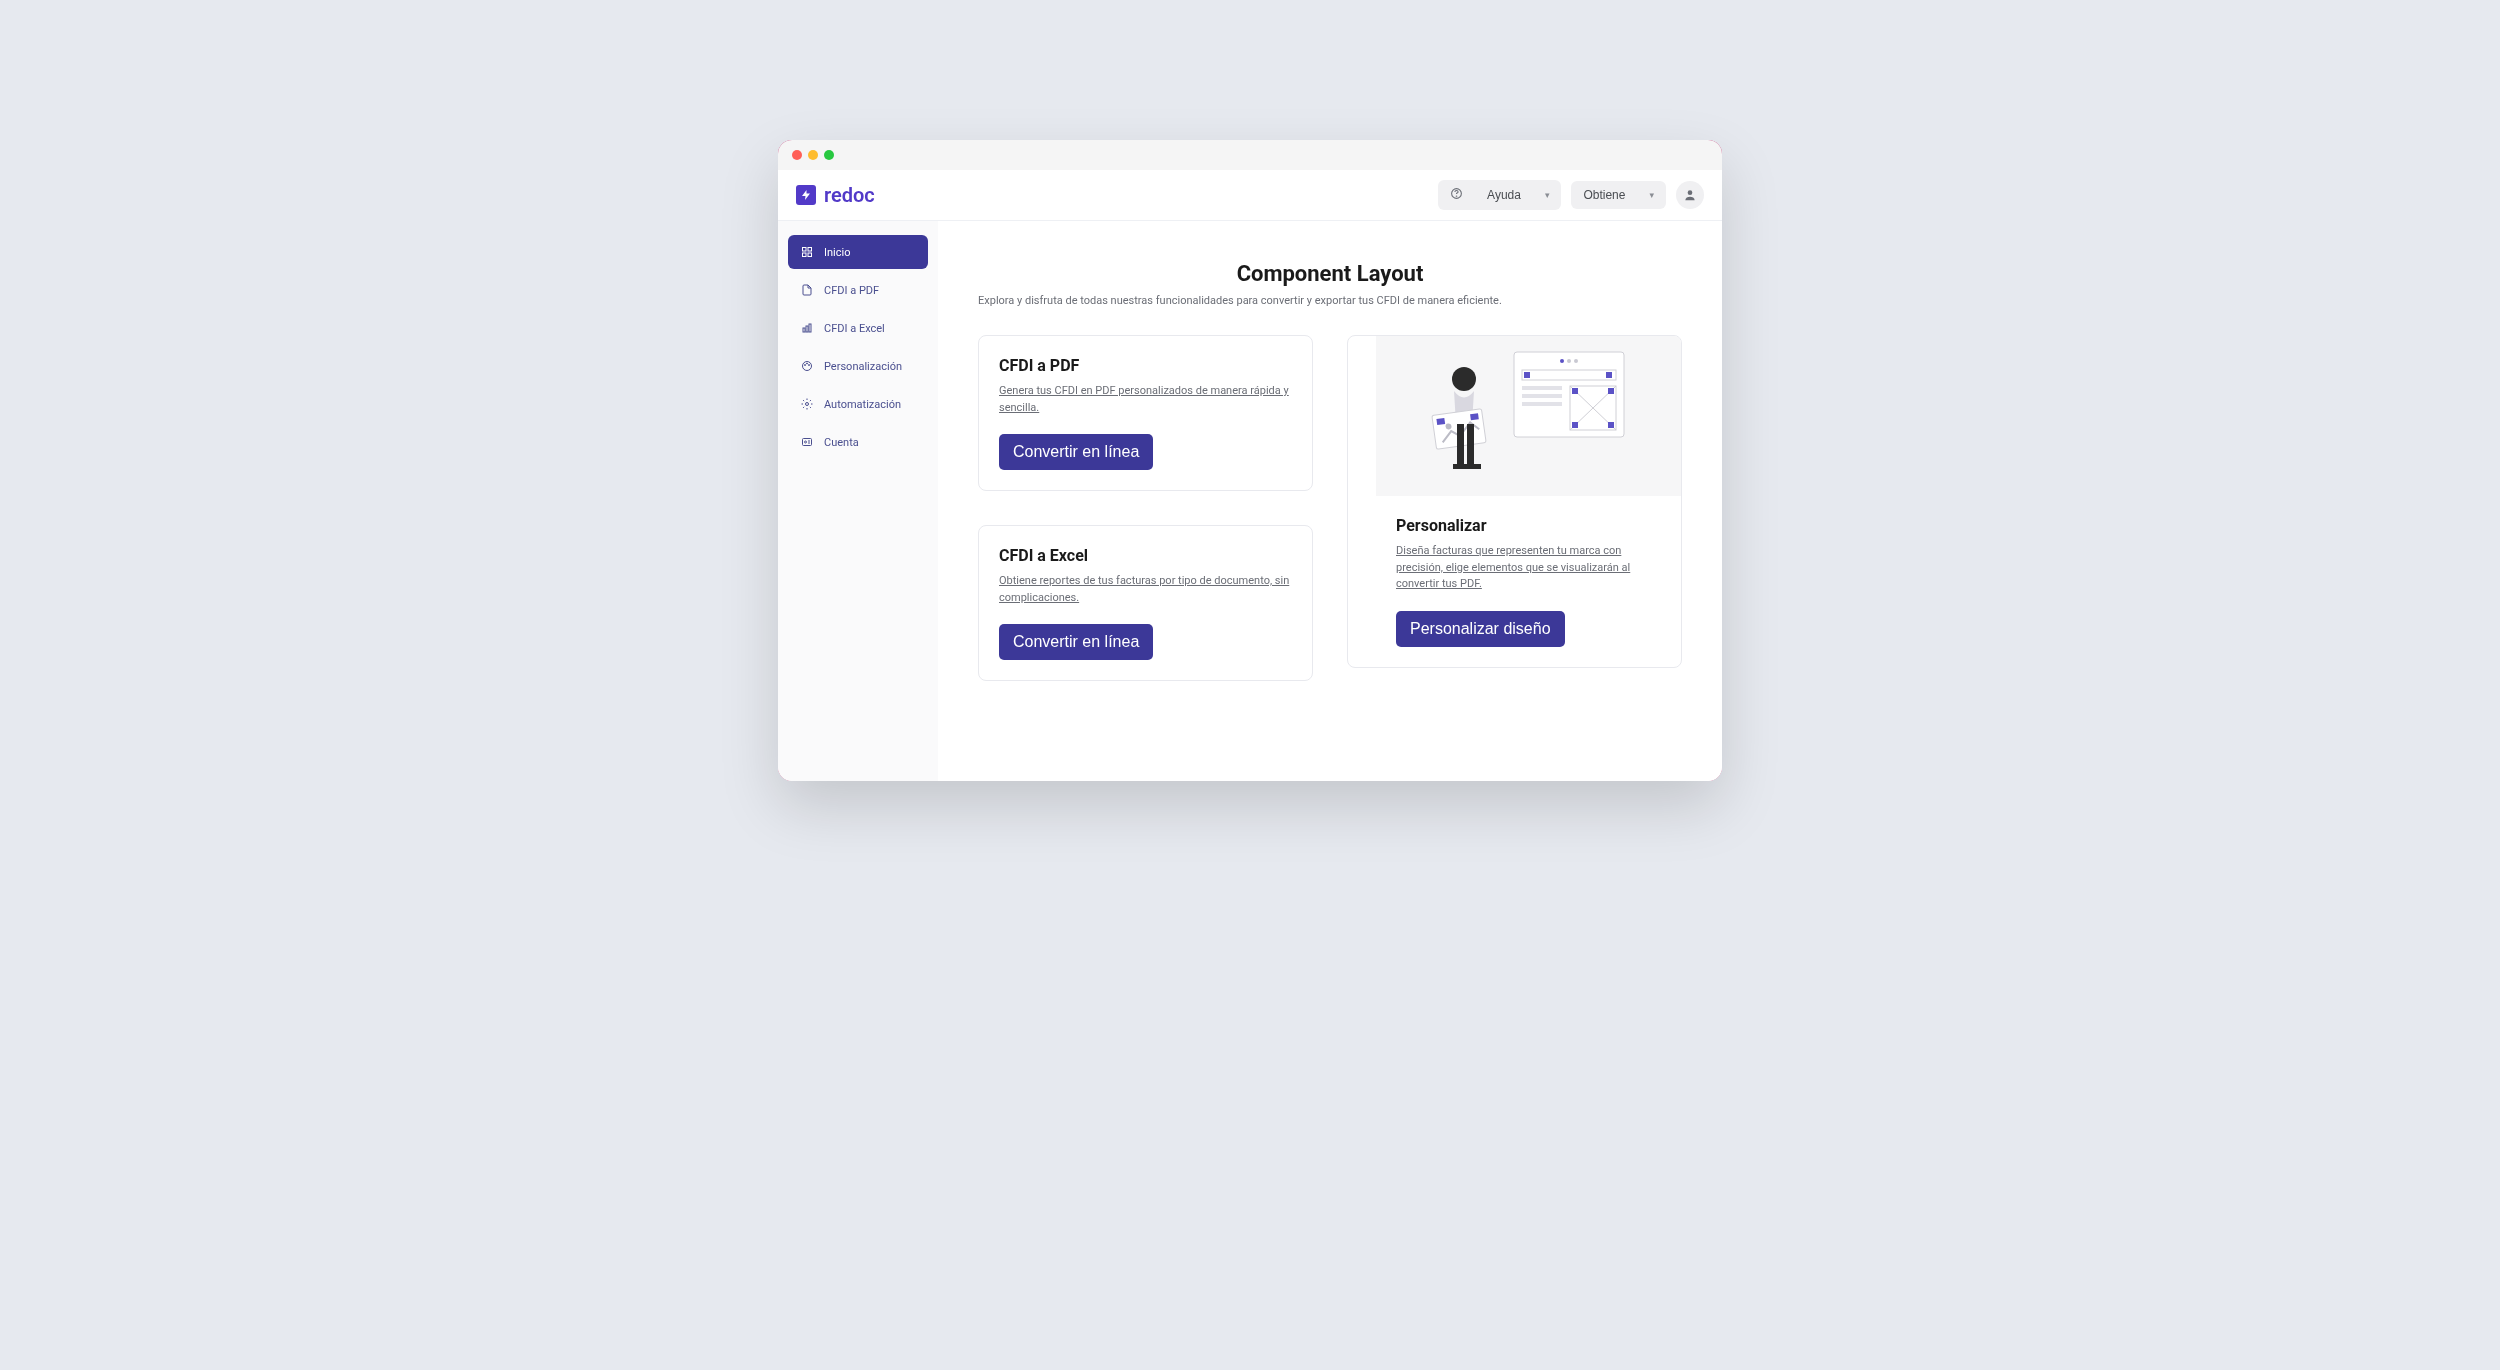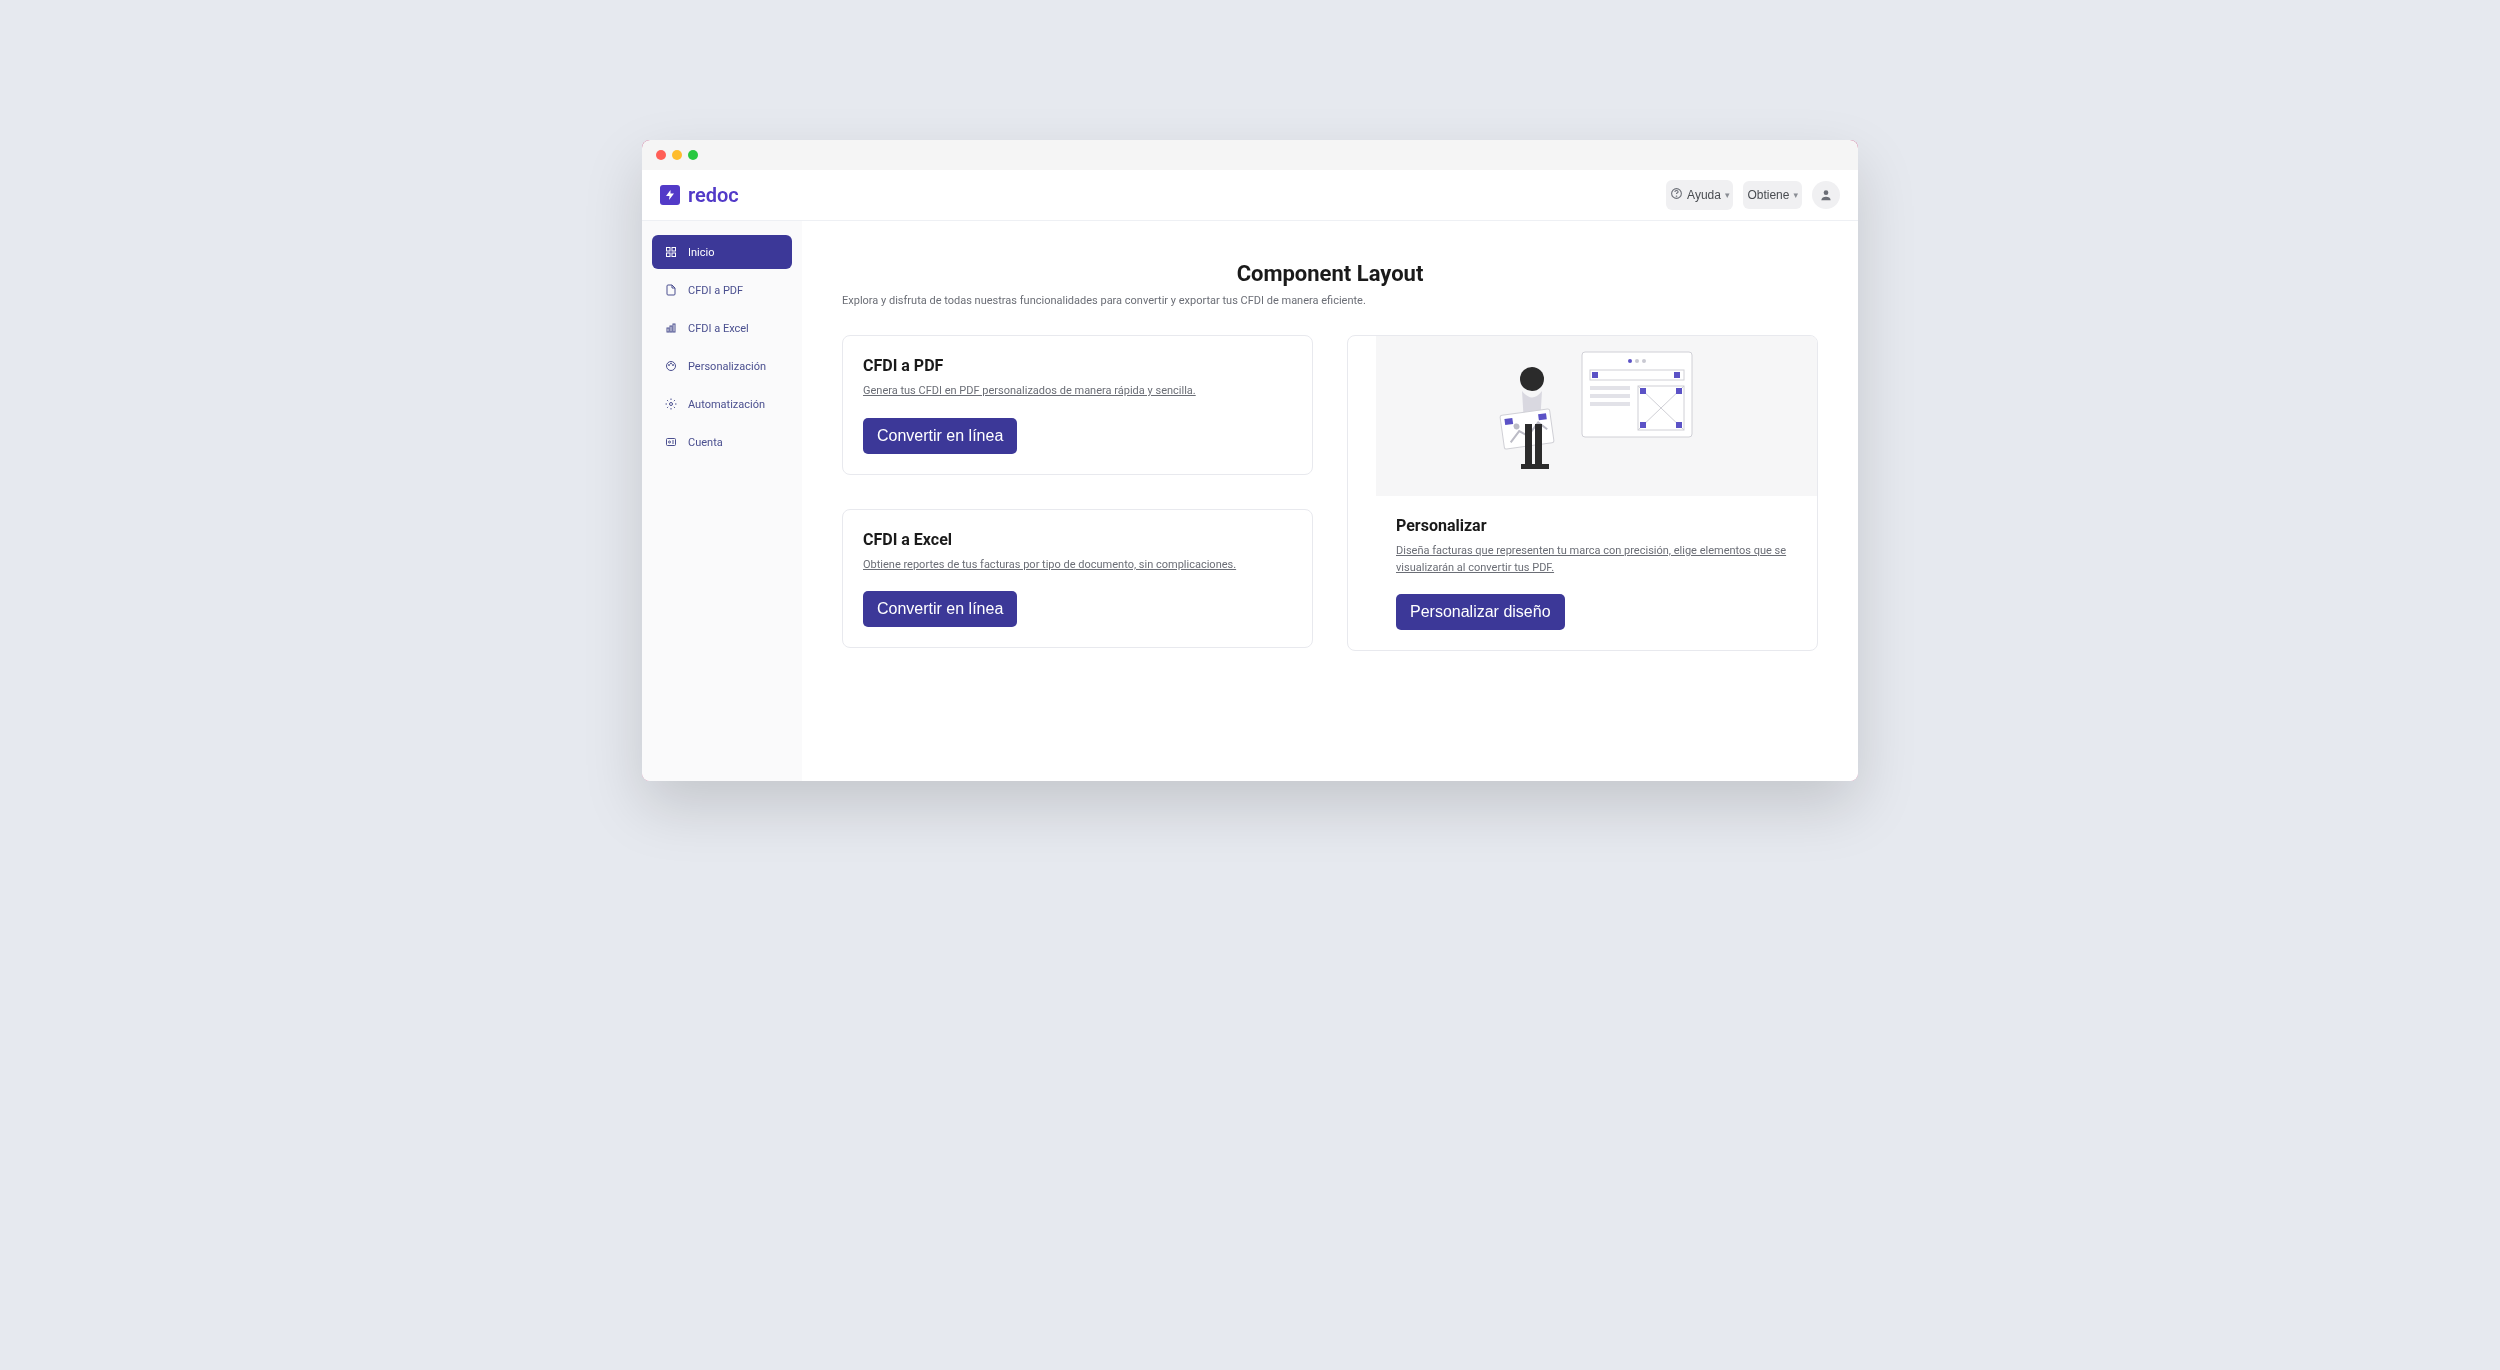--- a/index.html
+++ b/index.html
@@ -10,23 +10,23 @@
     body {
       font-family: -apple-system, BlinkMacSystemFont, "Segoe UI", Roboto, sans-serif;
       background: #e6e9ef;
       min-height: 100vh;
       display: flex;
       align-items: flex-start;
       justify-content: center;
       padding: 140px 40px 40px;
     }
     .window {
-      width: 1216px;
+      width: 944px;
       background: #be185d;
-      border-radius: 8px;
+      border-radius: 14px;
       box-shadow: 0 25px 60px rgba(0,0,0,0.15);
       overflow: hidden;
     }
     .chrome {
       background: #f5f5f5;
       padding: 10px 14px;
       display: flex;
       gap: 6px;
       align-items: center;
     }
@@ -70,26 +70,26 @@
     }
     .top-actions {
       display: flex;
       gap: 10px;
       align-items: center;
     }
     .pill {
       background: #f0f0f2;
       border: none;
       border-radius: 6px;
-      padding: 7px 4px;
+      padding: 7px 12px;
       font-size: 12px;
       color: #4a4d52;
       display: flex;
       align-items: center;
-      gap: 4px;
+      gap: 24px;
       cursor: pointer;
     }
     .chev {
       font-size: 9px;
       color: #8a8d94;
     }
     .avatar {
       width: 28px;
       height: 28px;
       border-radius: 50%;

